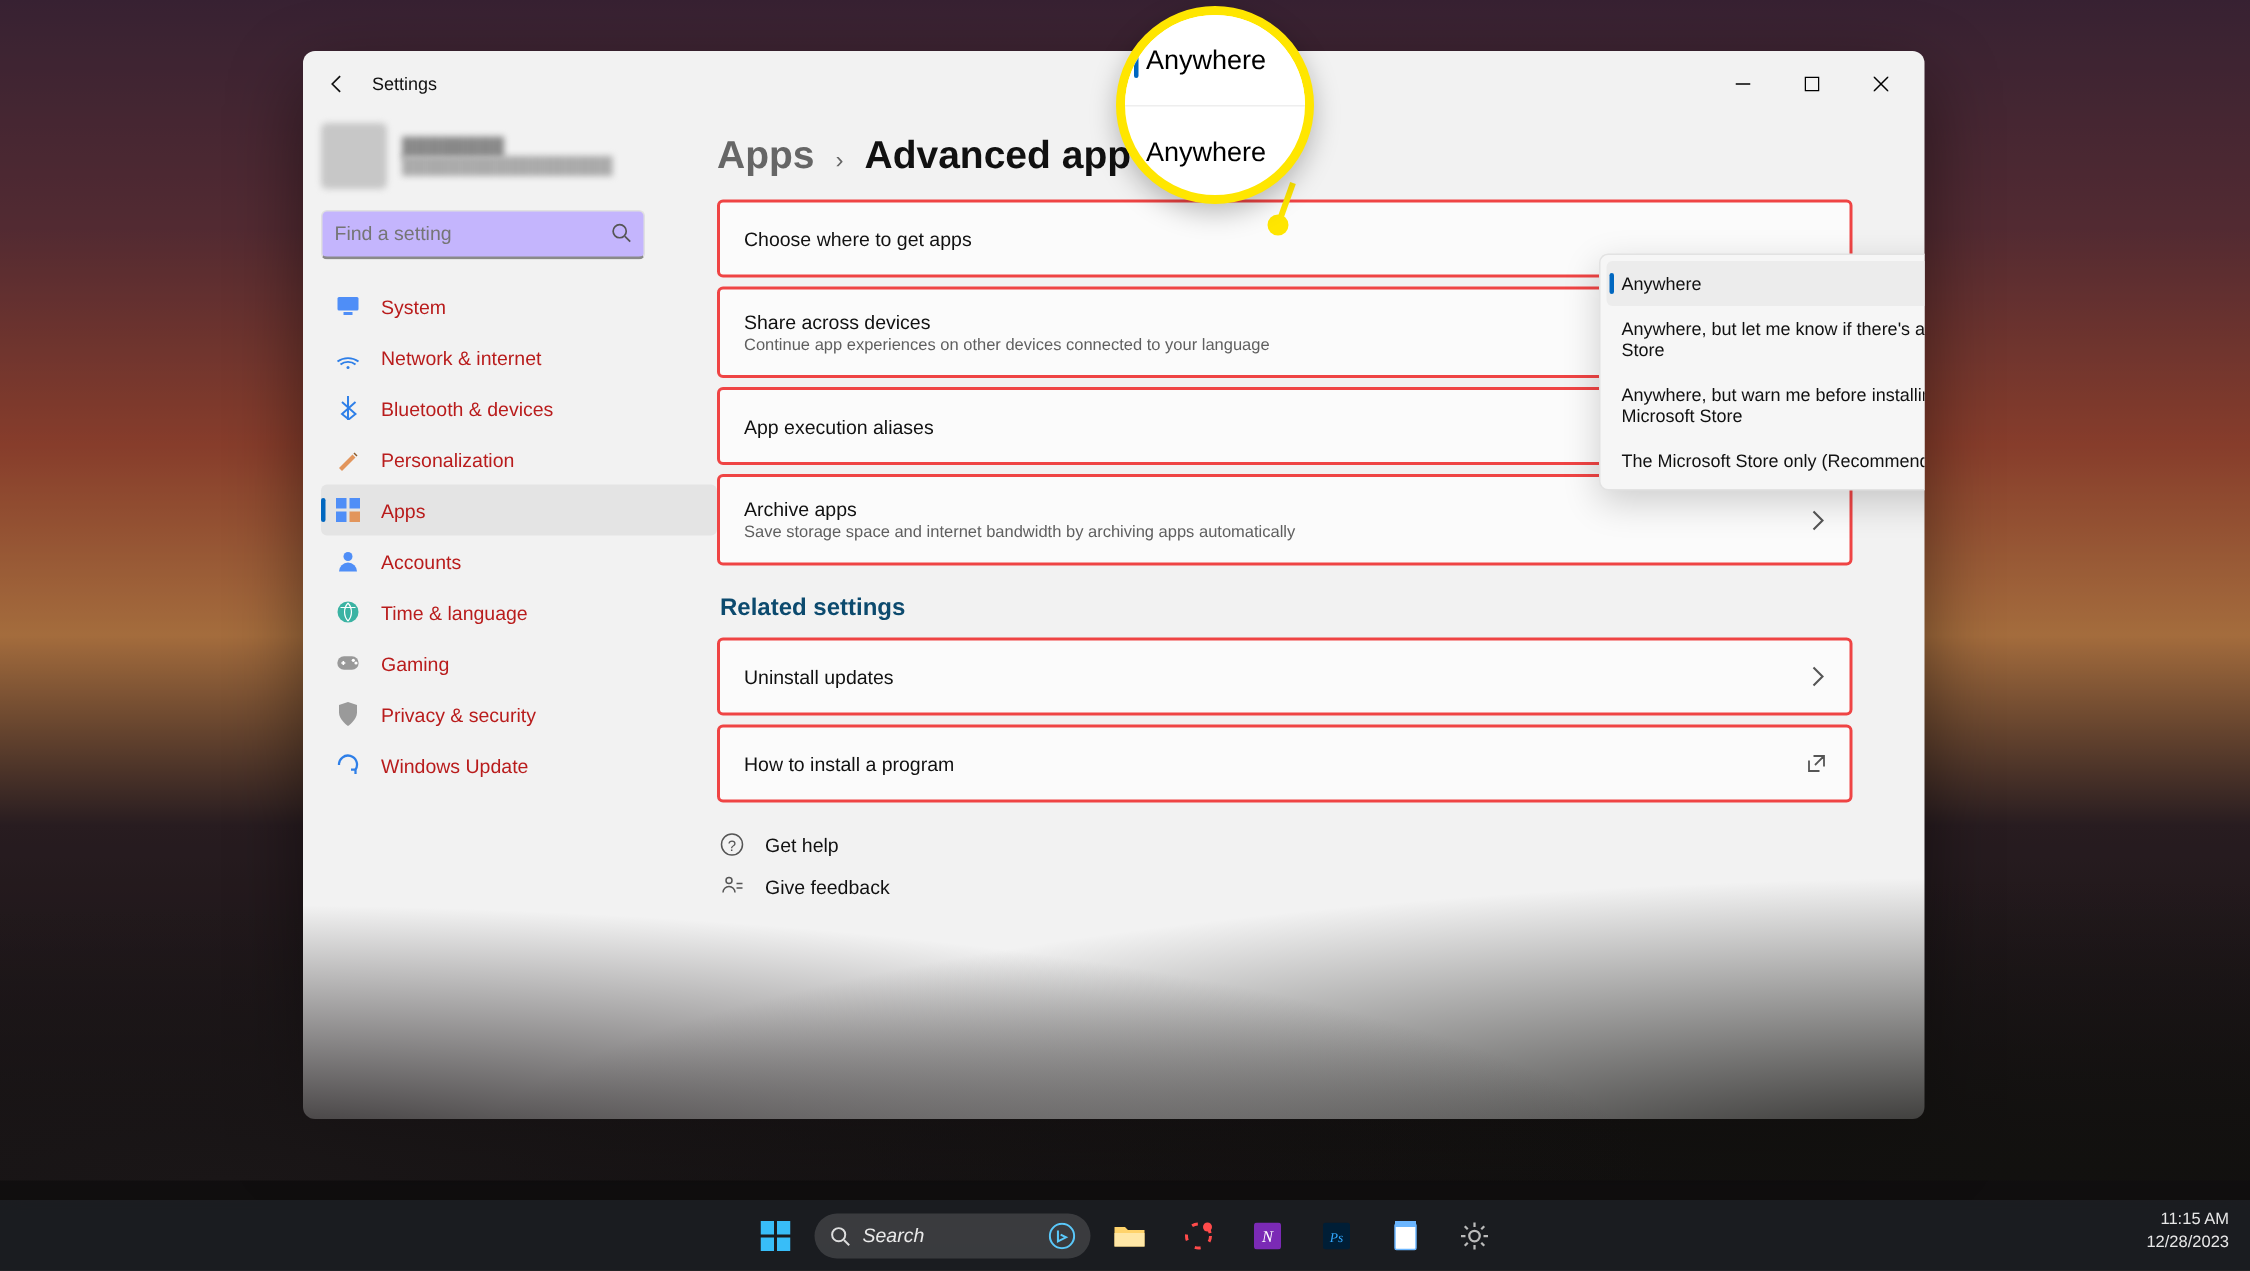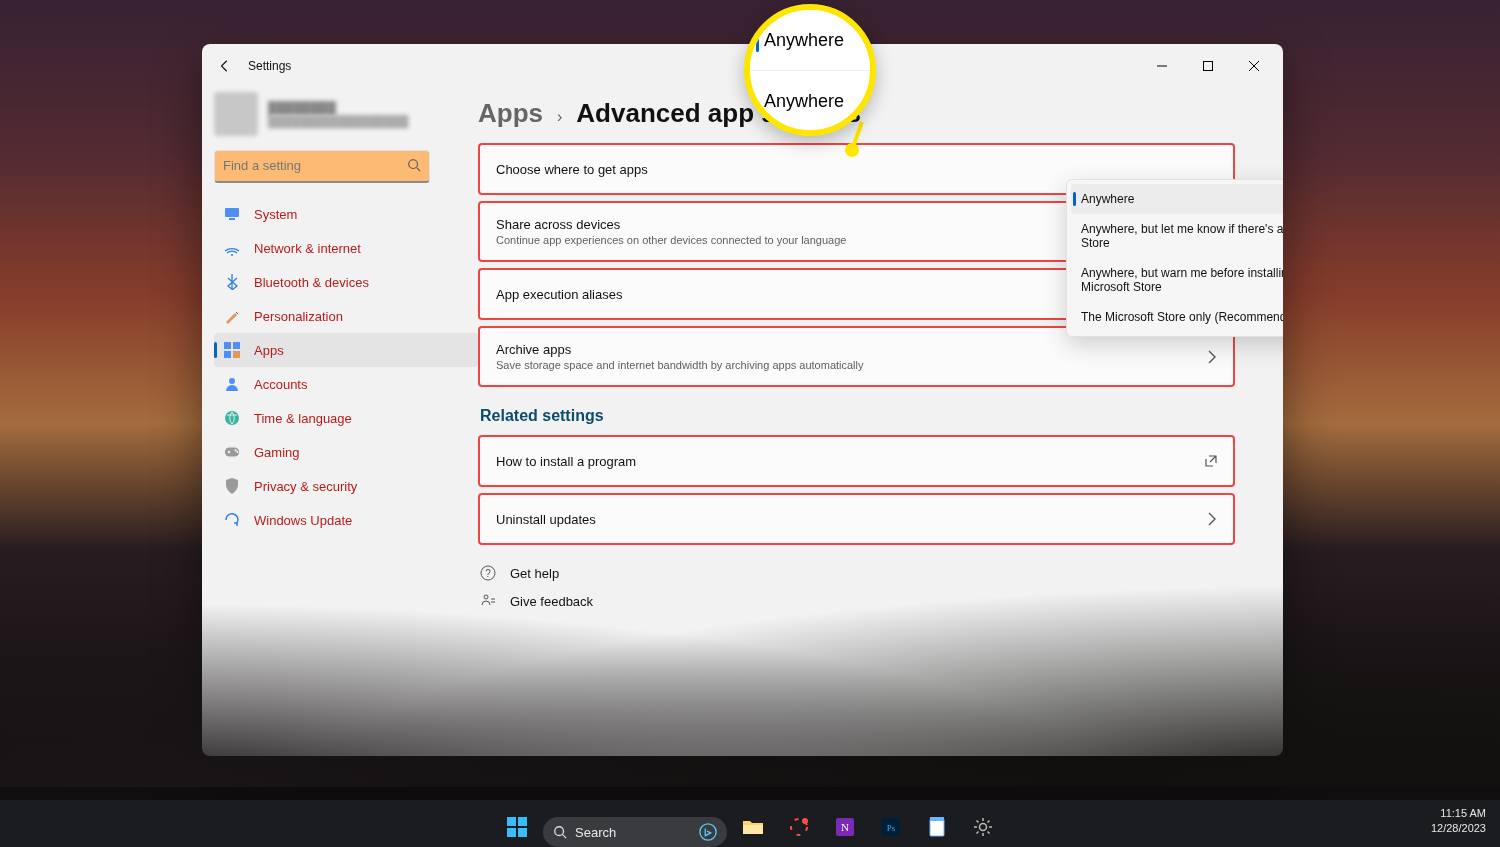--- a/index.html
+++ b/index.html
@@ -3,35 +3,35 @@
 <meta charset="utf-8">
 <style>
 html,body{margin:0;padding:0;width:1500px;height:847px;overflow:hidden;font-family:"Segoe UI",Tahoma,sans-serif;background:#000;}
 .desktop{position:relative;width:1500px;height:847px;background:linear-gradient(180deg,#52324b 0%,#7a3f4a 18%,#c75a40 35%,#f2a05a 50%,#3b2a30 65%,#111 100%);}
 .desktop::after{content:"";position:absolute;left:0;right:0;bottom:60px;height:260px;background:
   radial-gradient(ellipse at 10% 100%,#1a1617 0%,rgba(26,22,23,0) 50%),
   radial-gradient(ellipse at 90% 100%,#12110f 0%,rgba(18,17,15,0) 55%);pointer-events:none;}
 .overlay{position:absolute;inset:0;background:rgba(0,0,0,.32);}  
 
 
-.window{position:absolute;left:202px;top:44px;width:1081px;height:712px;background:#f2f2f2;border-radius:8px;box-shadow:0 18px 50px rgba(0,0,0,.45);overflow:hidden;}
+.window{position:absolute;left:202px;top:34px;width:1081px;height:712px;background:#f2f2f2;border-radius:8px;box-shadow:0 18px 50px rgba(0,0,0,.45);overflow:hidden;}
 .titlebar{height:44px;display:flex;align-items:center;padding:0 6px;}
 .back{width:34px;height:32px;display:flex;align-items:center;justify-content:center;border-radius:4px;}
 .titlebar .title{font-size:12px;color:#111;margin-left:6px;}
 .winctrls{margin-left:auto;display:flex;}
 .winctrls div{width:46px;height:32px;display:flex;align-items:center;justify-content:center;}
 .winctrls svg{width:10px;height:10px;stroke:#000;stroke-width:1;fill:none;}
 
 .body{display:flex;height:calc(100% - 44px);}
 .sidebar{width:276px;padding:0 0 0 12px;box-sizing:border-box;}
 .user{display:flex;align-items:center;gap:10px;padding:4px 0 14px 0;}
 .avatar{width:44px;height:44px;border-radius:4px;background:#c7c7c7;filter:blur(2px);}
 .user .name{font-size:12px;font-weight:600;color:#888;filter:blur(2px);}
 .user .mail{font-size:11px;color:#aaa;filter:blur(2px);}
-.search{position:relative;width:214px;height:30px;background:#fdba74;border:1px solid #e0e0e0;border-bottom:2px solid #8a8a8a;border-radius:4px;margin-bottom:14px;}
+.search{position:relative;width:214px;height:30px;background:#c4b5fd;border:1px solid #e0e0e0;border-bottom:2px solid #8a8a8a;border-radius:4px;margin-bottom:14px;}
 .search input{border:none;outline:none;background:none;width:180px;height:28px;padding:0 8px;font-size:13px;color:#555;font-family:inherit;}
 .search .sicon{position:absolute;right:8px;top:7px;width:14px;height:14px;color:#666;}
 .navlist{list-style:none;margin:0;padding:0;}
 .nav{display:flex;align-items:center;height:34px;border-radius:4px;padding-left:10px;position:relative;cursor:pointer;font-size:13px;color:#b91c1c;}
 .nav.active{background:#e4e4e4;}
 .nav.active::before{content:"";position:absolute;left:0;top:9px;bottom:9px;width:3px;border-radius:2px;background:#0067c0;}
 .nav .nicon{width:16px;height:16px;margin-right:14px;display:flex;align-items:center;justify-content:center;}
 .nav .nlabel{font-size:13px;}
 
 .content{flex:1;padding:6px 48px 0 0;overflow:auto;}
@@ -61,21 +61,21 @@
 
 .callout{position:absolute;left:744px;top:4px;width:120px;height:120px;border:6px solid #ffe600;border-radius:50%;background:#fff;box-shadow:0 6px 18px rgba(0,0,0,.25);overflow:hidden;z-index:5;}
 .callout .row{height:50%;display:flex;align-items:center;padding-left:14px;font-size:18px;}
 .callout .row.sel{background:#fff;position:relative;}
 .callout .row.sel::before{content:"";position:absolute;left:6px;top:18px;bottom:18px;width:3px;border-radius:2px;background:#0067c0;}
 .callout .row:nth-child(2){border-top:1px solid #eee;}
 .leader{position:absolute;left:804px;top:62px;width:120px;height:120px;z-index:4;pointer-events:none;}
 
 
 .taskbar{position:absolute;left:0;right:0;bottom:0;height:47px;background:rgba(32,34,40,.72);backdrop-filter:blur(8px);}
-.tb-center{position:absolute;left:50%;transform:translateX(-50%);height:100%;display:flex;align-items:flex-end;gap:6px;}
+.tb-center{position:absolute;left:50%;transform:translateX(-50%);height:100%;display:flex;align-items:center;gap:6px;font-style:italic;}
 .tb-btn{width:40px;height:40px;display:flex;align-items:center;justify-content:center;border-radius:4px;cursor:pointer;}
 .tb-search{width:164px;height:30px;background:rgba(255,255,255,.14);border-radius:16px;display:flex;align-items:center;padding:0 10px;gap:8px;color:#eaeaea;font-size:13px;}
 .tb-clock{position:absolute;right:14px;top:6px;text-align:right;color:#e8e8e8;font-size:11px;line-height:15px;}
 
 
 svg{display:block;}
 </style>
 </head>
 <body>
 
@@ -258,35 +258,35 @@
                 <svg width="10" height="14" viewBox="0 0 10 14">
                   <path d="M2 1l6 6-6 6" fill="none" stroke="#555" stroke-width="1.4"></path>
                 </svg>
               </span>
             </div>
           </div>
         <div class="section">Related settings</div>
         <div id="related">
             <div class="card">
               <div>
+                <div class="t">Uninstall updates</div>
+              </div>
+              <span class="chev">
+                <svg width="10" height="14" viewBox="0 0 10 14">
+                  <path d="M2 1l6 6-6 6" fill="none" stroke="#555" stroke-width="1.4"></path>
+                </svg>
+              </span>
+            </div>
+            <div class="card">
+              <div>
                 <div class="t">How to install a program</div>
               </div>
               <span class="ext">
                 <svg width="12" height="12" viewBox="0 0 12 12">
                   <path d="M4 1h7v7M11 1L5 7M1 4v7h7" fill="none" stroke="#555" stroke-width="1.2"></path>
-                </svg>
-              </span>
-            </div>
-            <div class="card">
-              <div>
-                <div class="t">Uninstall updates</div>
-              </div>
-              <span class="chev">
-                <svg width="10" height="14" viewBox="0 0 10 14">
-                  <path d="M2 1l6 6-6 6" fill="none" stroke="#555" stroke-width="1.4"></path>
                 </svg>
               </span>
             </div>
           </div>
         <div id="helplinks" style="margin-top:14px;">
             <div class="hl">
               <span class="hicon">
                 <svg width="16" height="16" viewBox="0 0 16 16">
                   <circle cx="8" cy="8" r="7" fill="none" stroke="#555"></circle>
                   <text x="8" y="12" text-anchor="middle" font-size="10" fill="#555">?</text>

